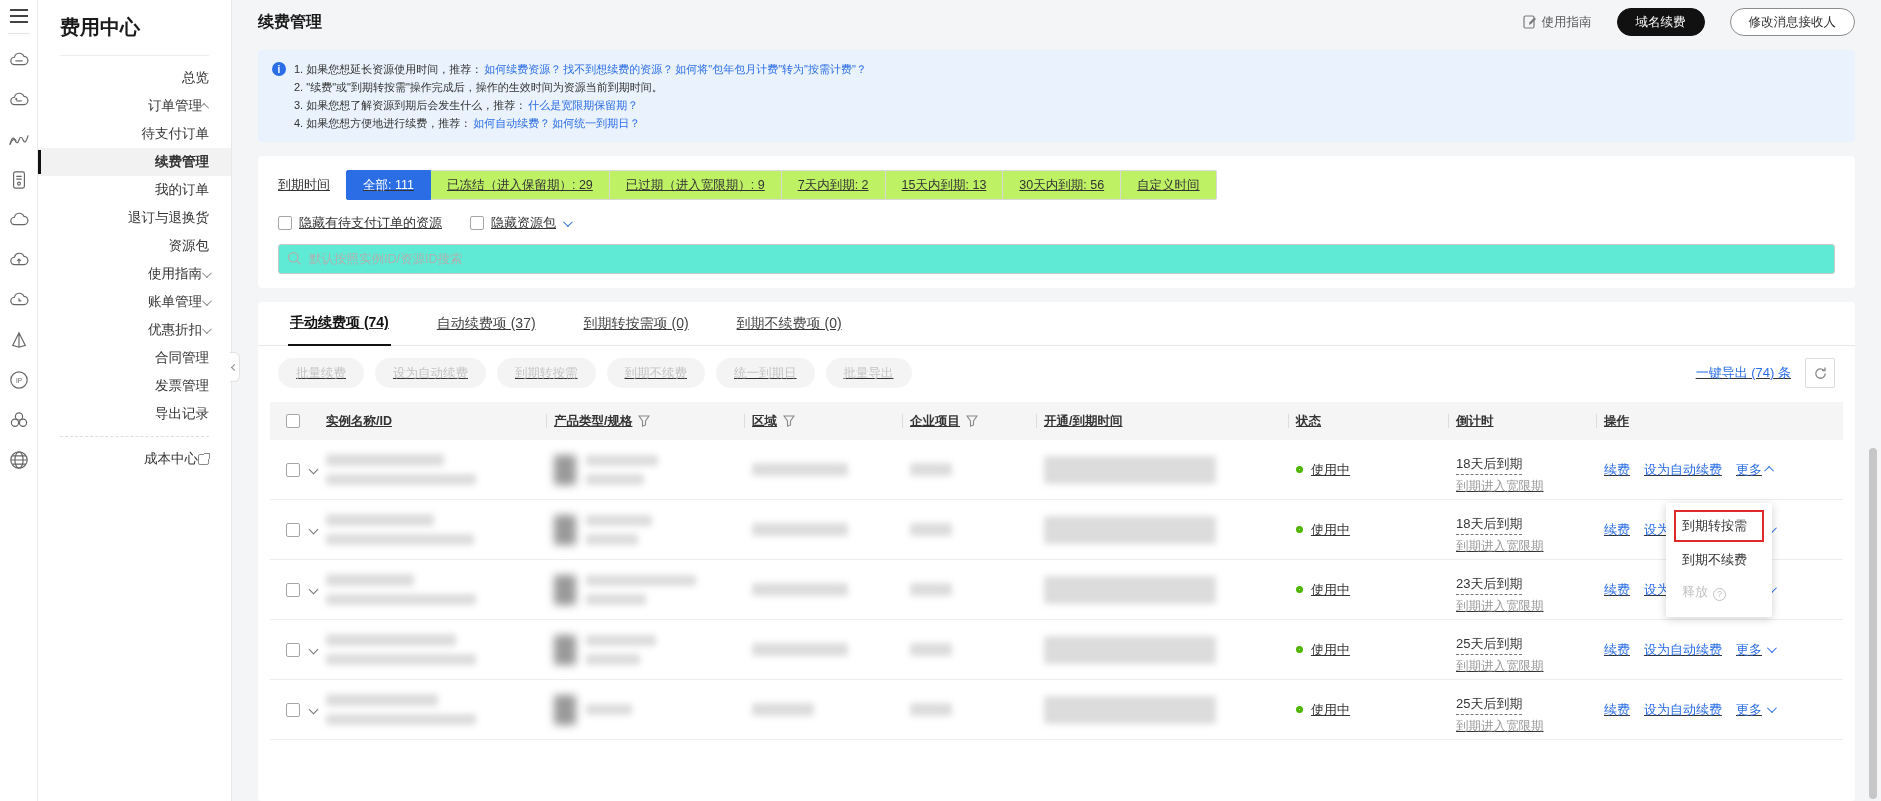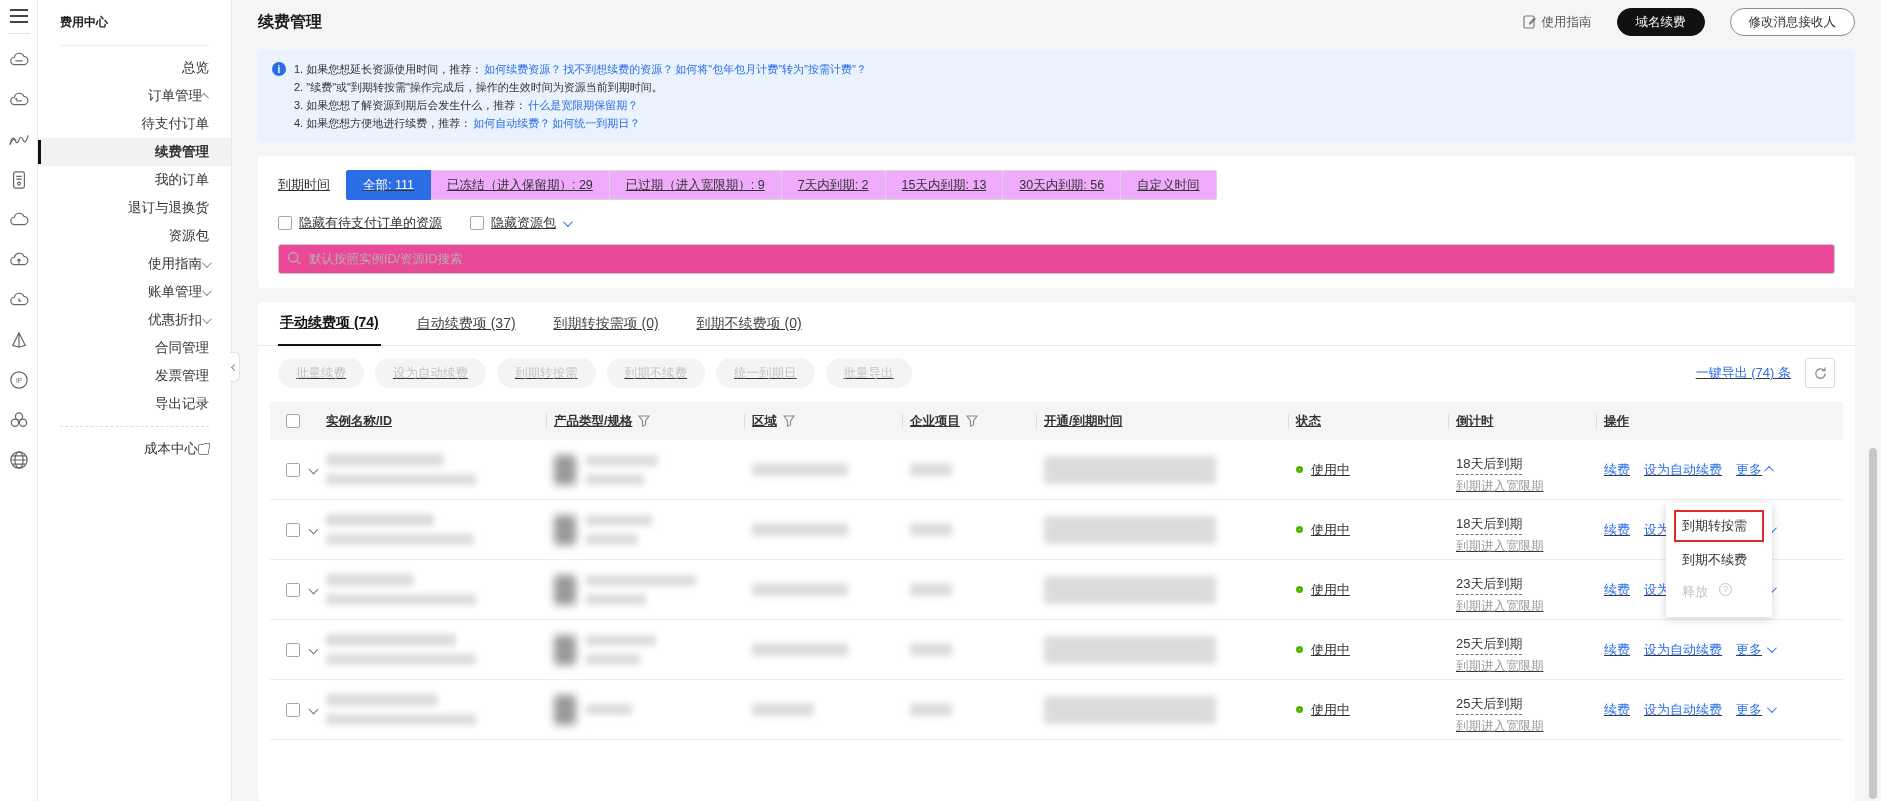--- a/index.html
+++ b/index.html
@@ -10,21 +10,21 @@
   
   .rail { width:38px; background:#fff; border-right:1px solid #eaeaea; display:flex; flex-direction:column; align-items:center; padding-top:9px; flex-shrink:0; }
   .rail .burger { width:18px; height:14px; display:flex; flex-direction:column; justify-content:space-between; cursor:pointer; }
   .rail .burger i { display:block; height:2px; background:#444; }
   .rail .rail-div { width:22px; height:1px; background:#e5e5e5; margin:10px 0 6px; }
   .rail-ic { width:24px; height:24px; margin:8px 0; display:flex; align-items:center; justify-content:center; color:#666; cursor:pointer; }
   .rail-ic svg { stroke:#666; fill:none; stroke-width:1.3; }
 
   
   .sidebar { width:194px; background:#fff; border-right:1px solid #e8e8e8; flex-shrink:0; position:relative; padding-top:14px; }
-  .sb-title { font-size:12px; font-weight:bold; color:#1a1a1a; padding:0 22px 14px; }
+  .sb-title { font-size:20px; font-weight:bold; color:#1a1a1a; padding:0 22px 14px; }
   .sb-title-div { height:1px; background:#eee; margin:0 22px 8px; }
   .sb-item { height:28px; line-height:28px; padding:0 22px; font-size:13.5px; color:#333; display:flex; justify-content:flex-end; align-items:center; cursor:pointer; position:relative; }
   .sb-item.sub { padding-left:40px; }
   .sb-item.active { background:#f2f2f2; font-weight:bold; }
   .sb-item.active::before { content:""; position:absolute; left:0; top:2px; bottom:2px; width:3px; background:#111; }
   .chev { display:inline-block; width:7px; height:7px; border-right:1.4px solid #8a8a8a; border-bottom:1.4px solid #8a8a8a; }
   .chev.down { transform:rotate(45deg) translateY(-2px); }
   .chev.up { transform:rotate(-135deg) translateY(-2px); }
   .chev.blue { border-color:#2b6de5; }
   .sb-dash { border-top:1px dashed #ddd; margin:8px 22px; }
@@ -48,36 +48,36 @@
   .info-ic { width:14px; height:14px; border-radius:50%; background:#2b6de5; color:#fff; font-size:10px; font-weight:bold; display:flex; align-items:center; justify-content:center; margin-top:2px; flex-shrink:0; font-style:normal; }
   .banner-lines { font-size:11px; line-height:18px; color:#333; }
   .blink { color:#2b6de5; cursor:pointer; margin-left:2px; }
 
   
   .card { background:#fff; border-radius:4px; margin:14px 26px 0;text-decoration:underline; }
   .filter-card { padding:14px 20px; }
   .seg-row { display:flex; align-items:center; }
   .seg-label { margin-right:16px; color:#333; }
   .segs { display:flex; }
-  .seg { height:30px; padding:0 16px; display:flex; align-items:center; background:#f0abfc; border:1px solid #d8d8d8; margin-left:-1px; font-size:12.5px; color:#333; cursor:pointer; white-space:nowrap; }
+  .seg { height:30px; padding:0 16px; display:flex; align-items:center; background:#bef264; border:1px solid #d8d8d8; margin-left:-1px; font-size:12.5px; color:#333; cursor:pointer; white-space:nowrap; }
   .seg:first-child { margin-left:0; border-radius:2px 0 0 2px; }
   .seg:last-child { border-radius:0 2px 2px 0; }
   .seg.sel { background:#2b6de5; border-color:#2b6de5; color:#fff; z-index:1; }
   .cb-row { display:flex; align-items:center; margin-top:14px; gap:28px; }
   .cb-wrap { display:flex; align-items:center; gap:7px; cursor:pointer; }
   .cbox { width:14px; height:14px; border:1px solid #a6a6a6; border-radius:2px; background:#fff; flex-shrink:0; }
   .search-row { margin-top:12px; position:relative; }
-  .search-row input { width:100%; height:30px; border:1px solid #c9c9c9; border-radius:3px; padding:0 10px 0 30px; font-size:12.5px; color:#333; outline:none; background:#ec4899; }
+  .search-row input { width:100%; height:30px; border:1px solid #c9c9c9; border-radius:3px; padding:0 10px 0 30px; font-size:12.5px; color:#333; outline:none; background:#5eead4; }
   .search-row input::placeholder { color:#b0b0b0; }
   .search-ic { position:absolute; left:9px; top:7px; }
 
   
   .table-card { margin-bottom:0; flex:1; display:flex; flex-direction:column; overflow:hidden; }
   .tabs { display:flex; gap:34px; padding:0 20px; border-bottom:1px solid #e8e8e8; height:44px; align-items:flex-end; }
-  .tab { padding:0 2px 12px; font-size:14px; color:#444; cursor:pointer; position:relative; white-space:nowrap; }
+  .tab { padding:0 2px 12px; font-size:14px; color:#444; cursor:pointer; position:relative; white-space:nowrap;margin-left:10px; }
   .tab.active { color:#111; font-weight:bold; border-bottom:2px solid #111; margin-bottom:-1px; }
   .btn-row { display:flex; align-items:center; padding:12px 20px 12px; }
   .gbtn { height:30px; border-radius:15px; background:#f4f4f4; color:#c4c4c4; border:none; padding:0 18px; margin-right:11px; font-size:12.5px; cursor:pointer; white-space:nowrap; }
   .btn-row .spacer { flex:1; }
   .export-link { color:#2b6de5; font-size:13px; cursor:pointer; white-space:nowrap; }
   .refresh-btn { width:30px; height:30px; border:1px solid #dcdcdc; border-radius:2px; background:#fff; margin-left:14px; display:flex; align-items:center; justify-content:center; cursor:pointer; }
 
   .tbl { margin:2px 12px 0; }
   .trow { display:grid; grid-template-columns:56px 228px 198px 158px 134px 252px 160px 148px 1fr; align-items:center; }
   .thead { background:#f5f5f5; height:38px; font-weight:bold; font-size:12.5px; color:#333; }
@@ -95,21 +95,21 @@
   .ring { width:7px; height:7px; border:3px solid #4fb400; border-radius:50%; }
   .cd-main { color:#333; border-bottom:1px dashed #777; padding-bottom:1px; display:inline-block; }
   .cd-note { color:#9a9a9a; font-size:12.5px; margin-top:3px; }
   .act-cell { gap:14px; position:relative; }
   .alink { color:#2b6de5; cursor:pointer; white-space:nowrap; display:flex; align-items:center; gap:5px; }
 
   
   .dropdown { position:absolute; left:62px; top:42px; width:106px; background:#fff; border-radius:2px; box-shadow:0 2px 10px rgba(0,0,0,.18); padding:7px 8px 9px; z-index:30; }
   .dd-item { padding:7px 8px; font-size:13px; color:#333; cursor:pointer; white-space:nowrap; }
   .dd-item.hl { border:2px solid #e02a2a; padding:5px 6px; margin-bottom:2px; }
-  .dd-item.dis { color:#c2c2c2; display:flex; align-items:flex-start; gap:11px; cursor:default; }
+  .dd-item.dis { color:#c2c2c2; display:flex; align-items:flex-end; gap:5px; cursor:default; }
   .q-ic { width:13px; height:13px; border:1px solid #c2c2c2; border-radius:50%; font-size:9px; display:flex; align-items:center; justify-content:center; color:#c2c2c2; }
 
   .v-scroll { position:absolute; right:4px; top:448px; bottom:2px; width:8px; background:#c7c7c7; border-radius:4px; z-index:40; cursor:pointer; }
 </style>
 </head>
 <body>
 
 <div class="app">
 
   <div class="rail">

